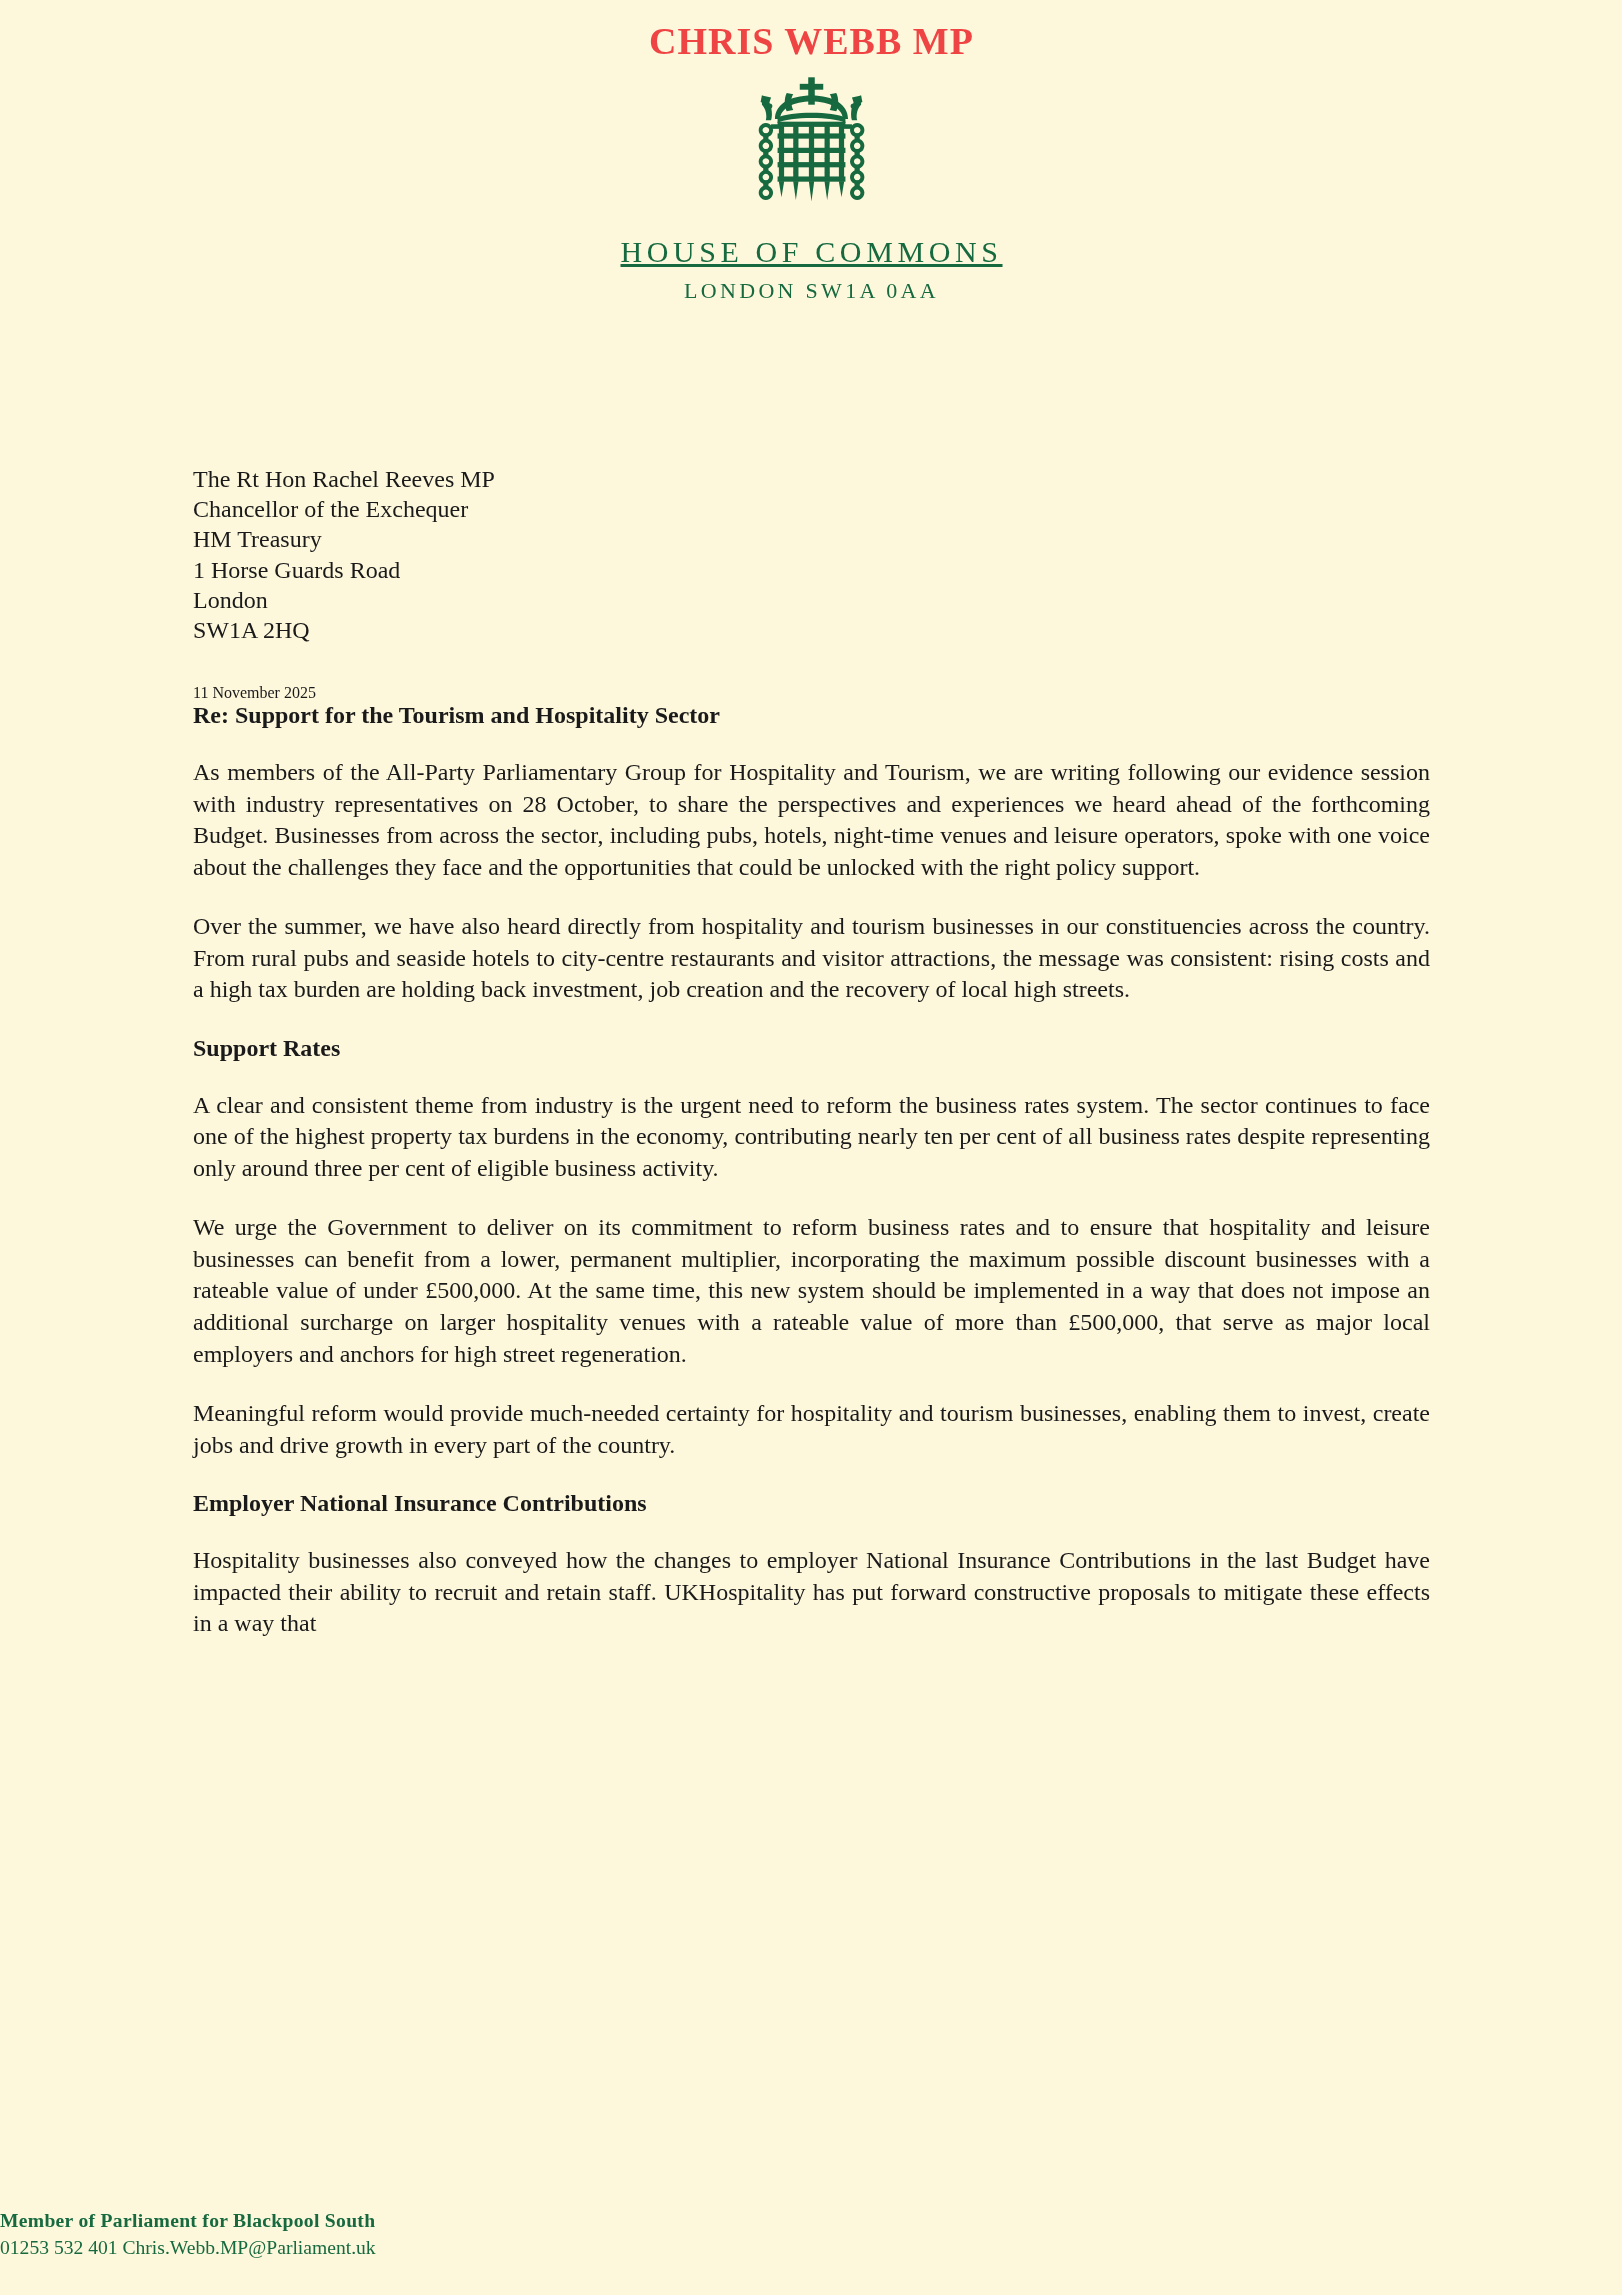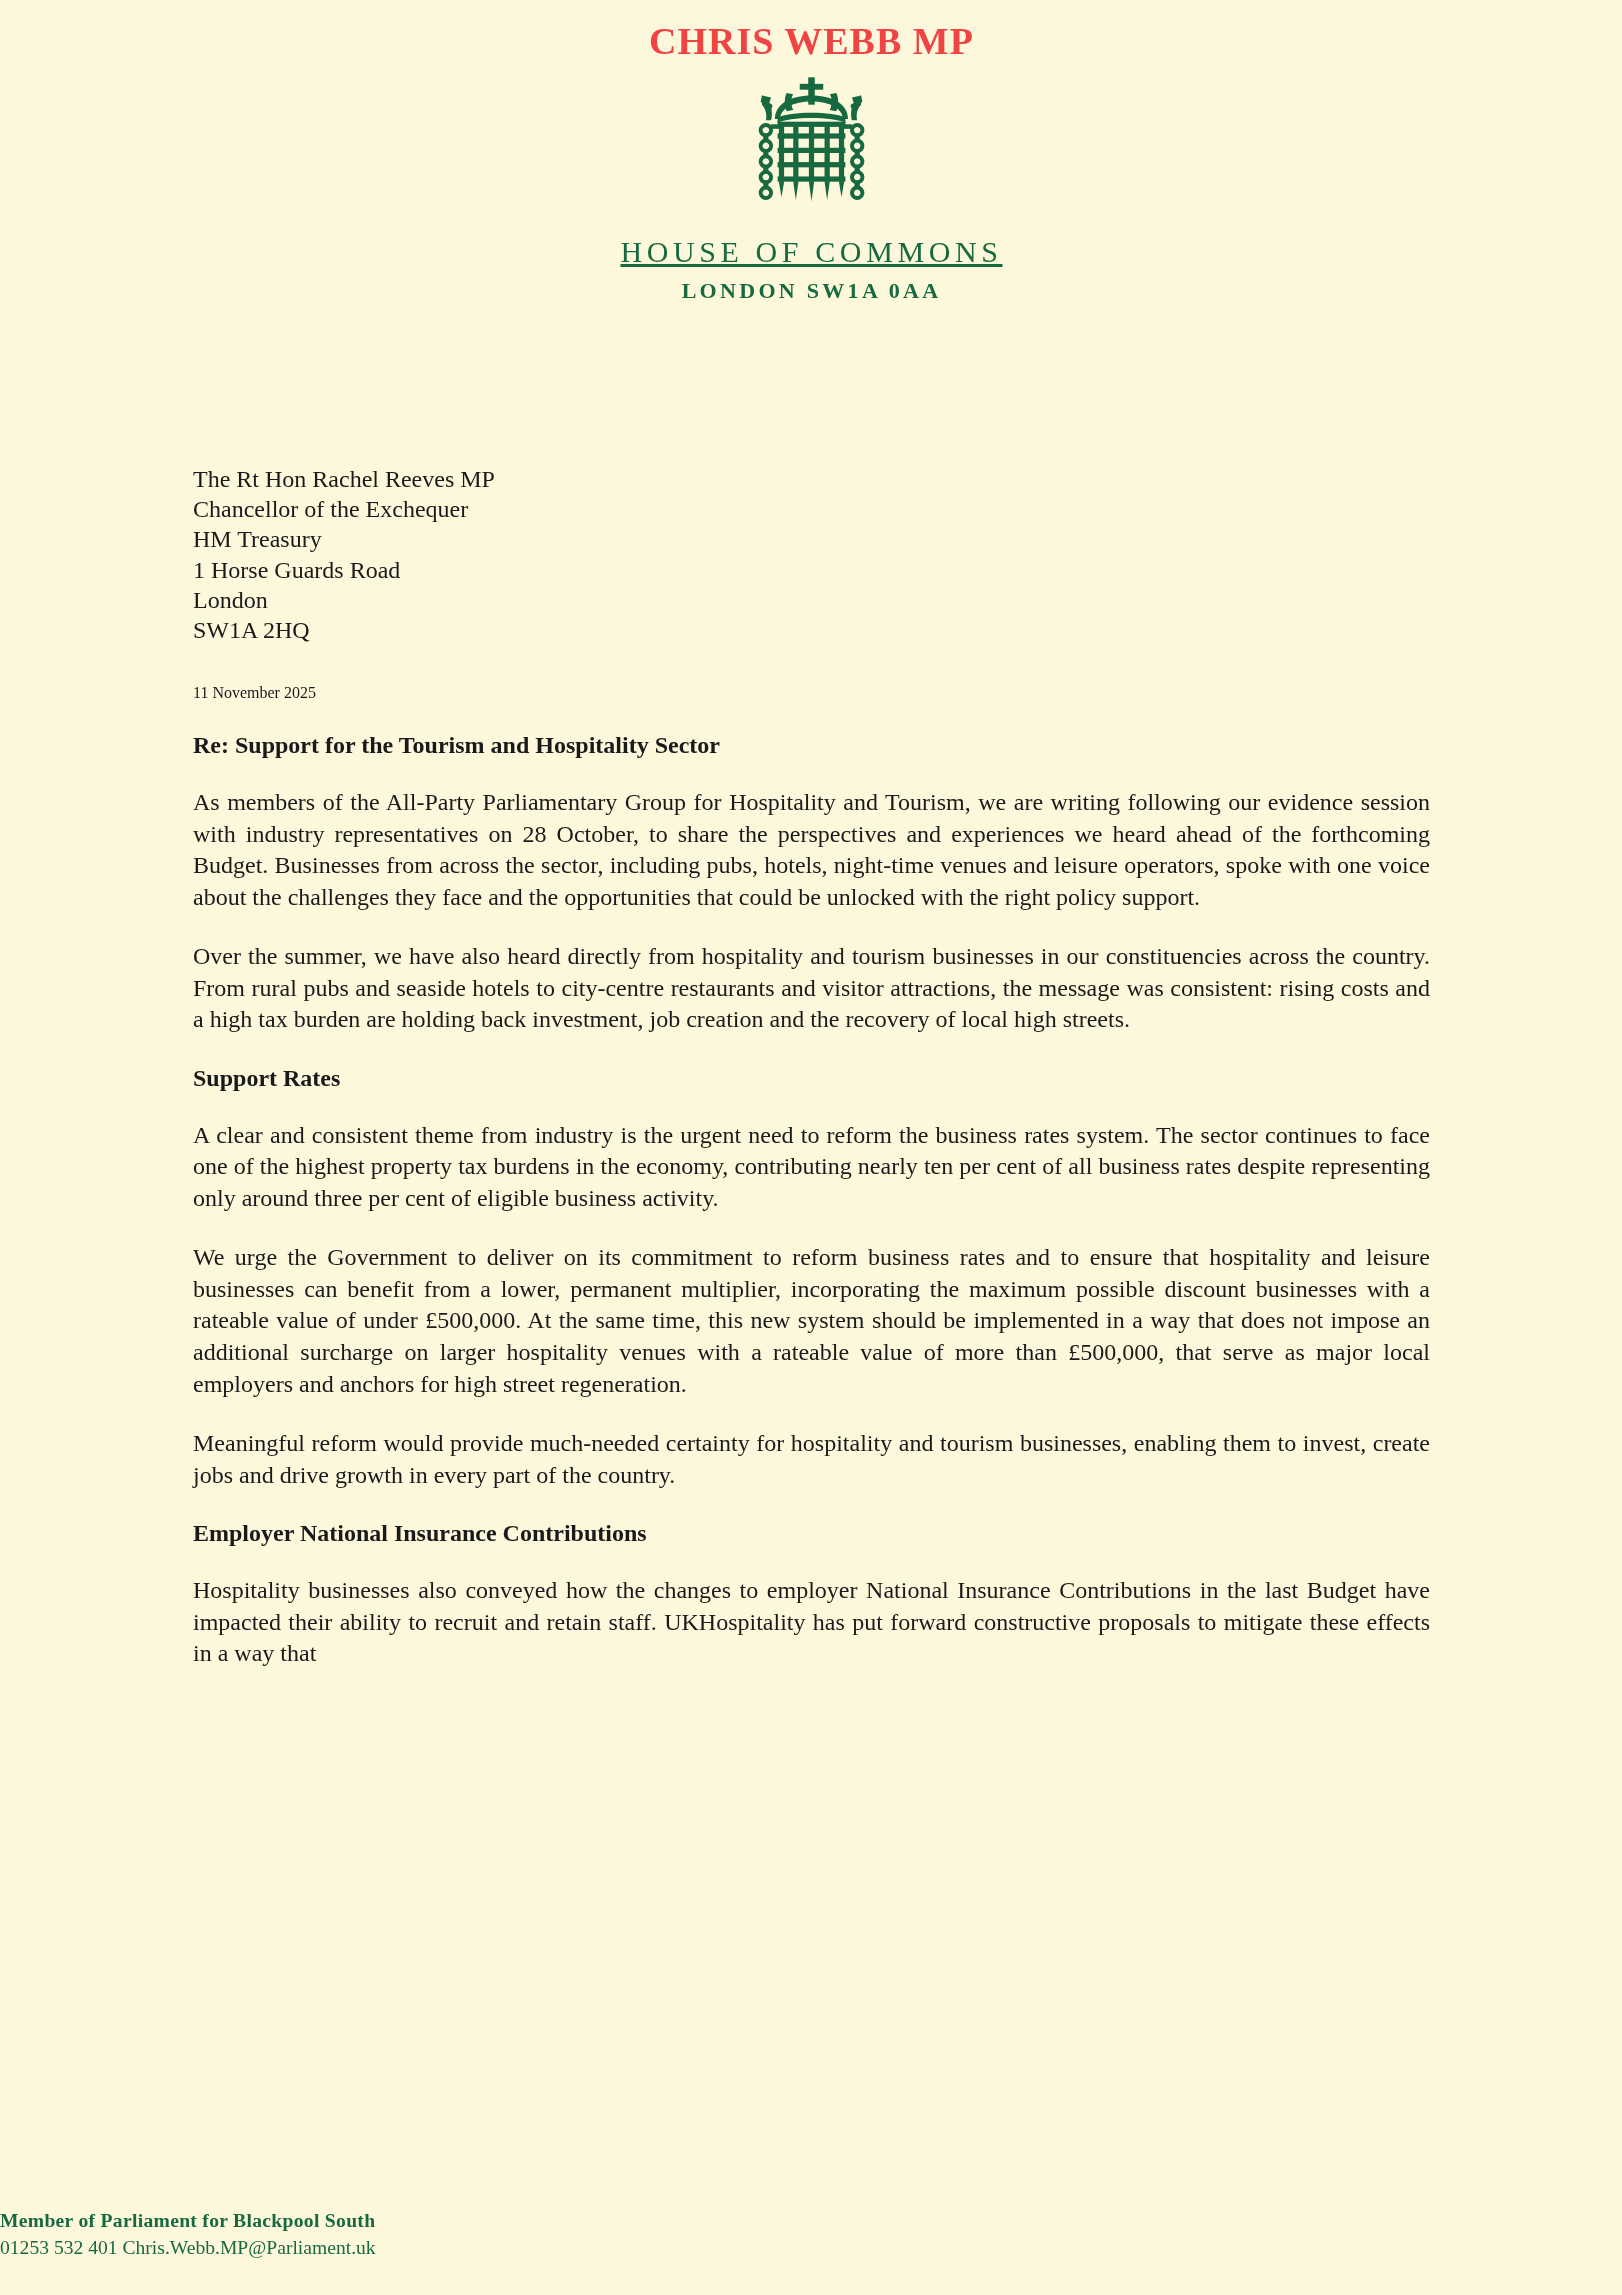--- a/index.html
+++ b/index.html
@@ -54,21 +54,21 @@
     letter-spacing: 4.6px;
     color: #17693f;
     font-weight: 500;
     text-decoration: underline;
   }
   .addr-line {
     margin-top: 9.2px;
     font-size: 22px;
     letter-spacing: 3.3px;
     color: #17693f;
-    font-weight: 700;
+    font-weight: 400;
   }
 
   
   .content {
     position: absolute;
     left: 193px;
     top: 464px;
     width: 1237px;
   }
 
@@ -83,21 +83,20 @@
     text-align: left;
     font-size: 16px;
   }
 
   .salutation {
     margin-top: 56px;
     font-size: 24px;
   }
 
   .subject {
-    margin-top: 30px;
     font-size: 24px;
     font-weight: bold;
   }
 
   .section-heading {
     margin-top: 29px;
     font-size: 24px;
     font-weight: bold;
   }
 

